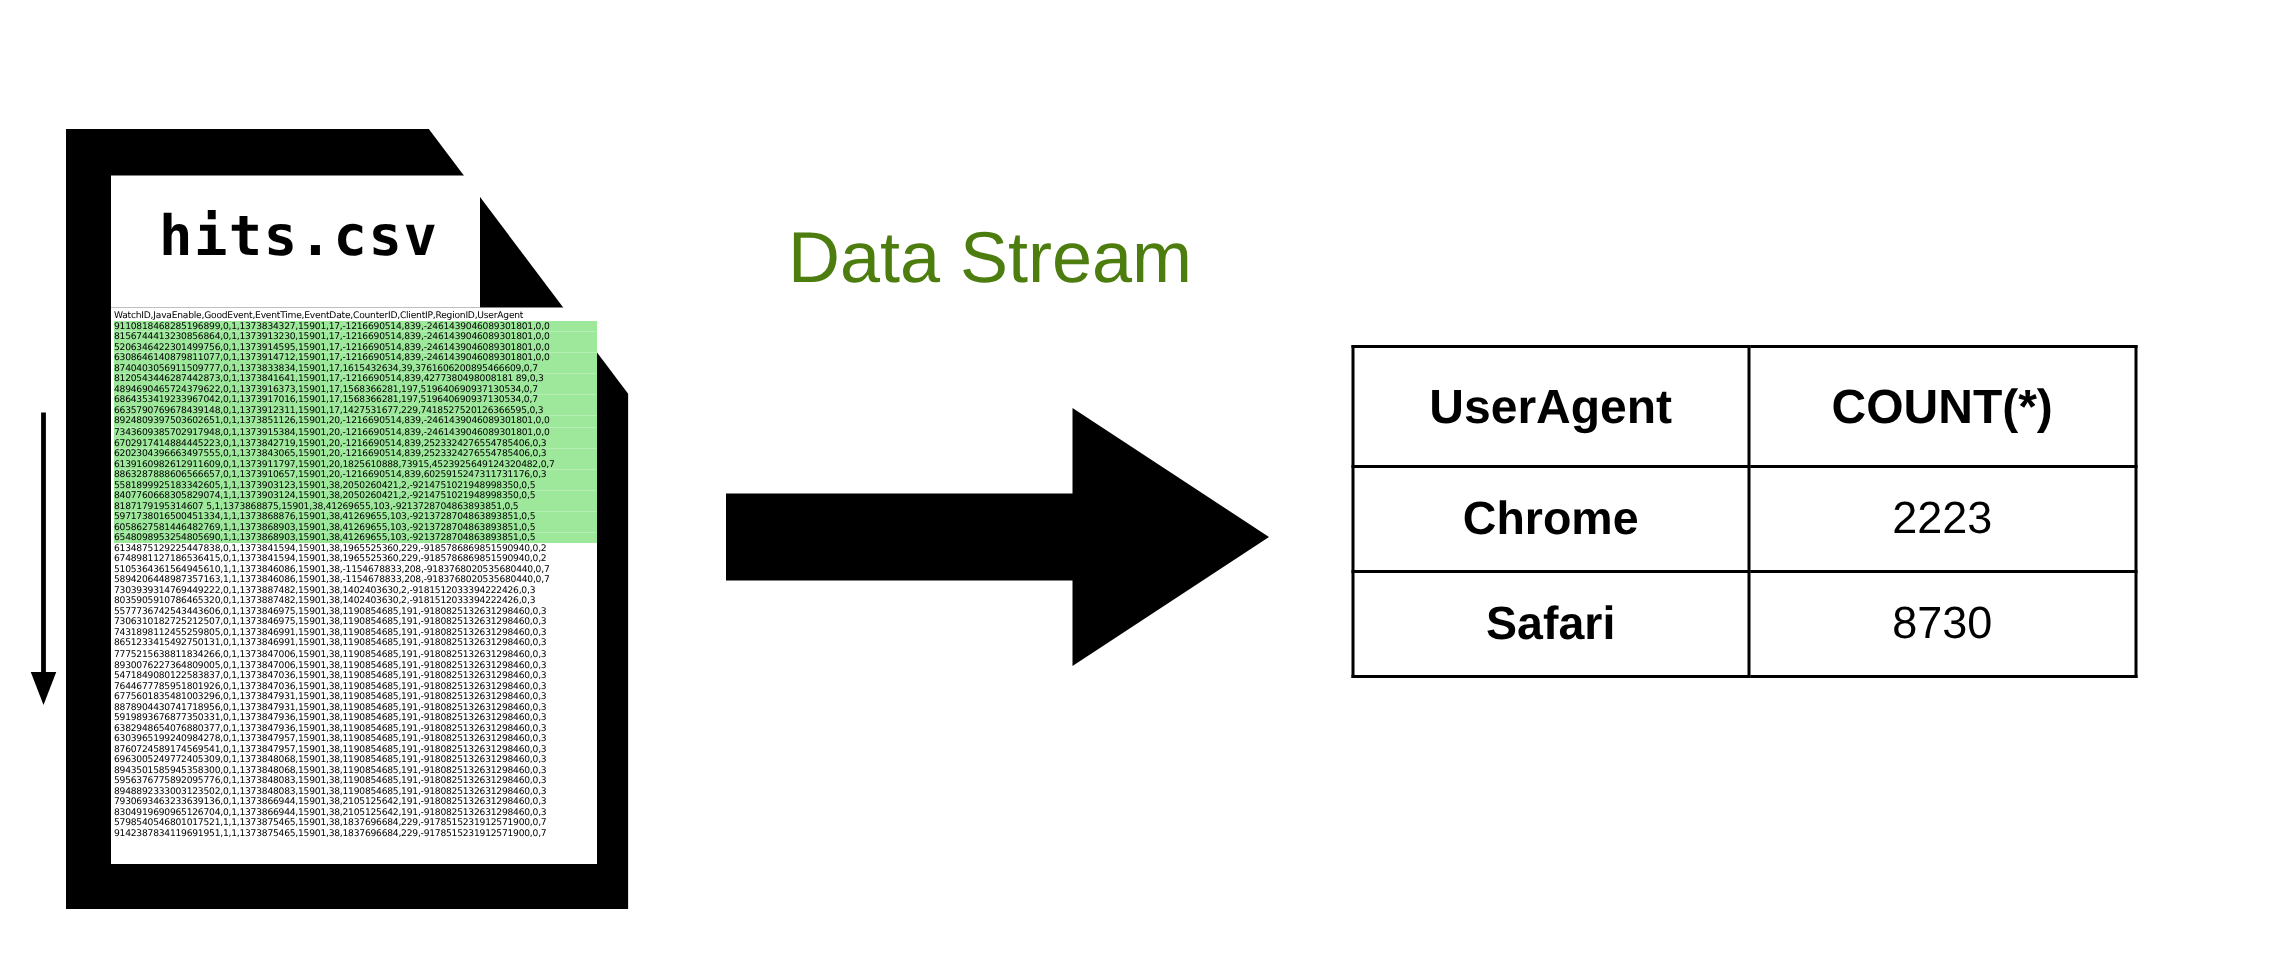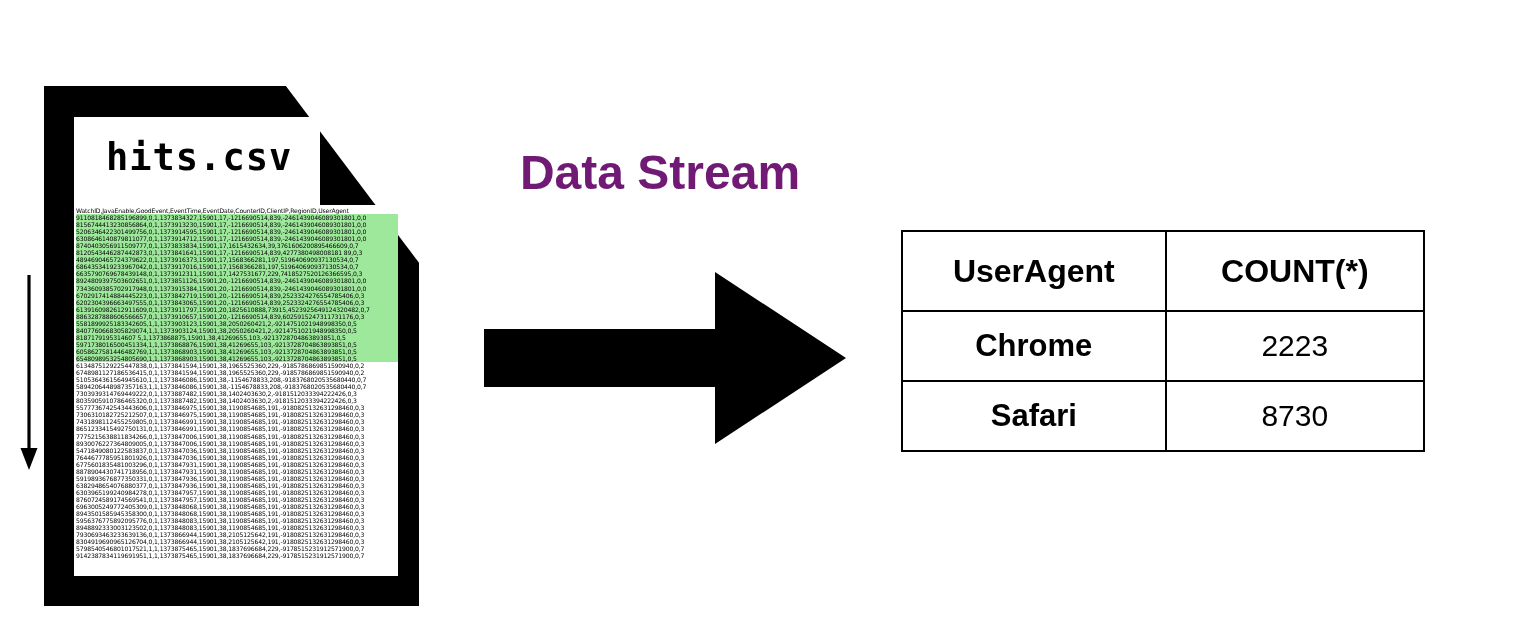--- a/index.html
+++ b/index.html
@@ -96,23 +96,23 @@
     width: 400px;
     height: 330px;
   }
   #data-stream-label {
     position: absolute;
     left: 0;
     top: 15px;
     width: 400px;
     text-align: center;
     font-family: "Liberation Sans", sans-serif;
-    font-weight: 700;
+    font-weight: 400;
     font-size: 48px;
-    color: #701a75;
+    color: #4d7c0f;
     white-space: nowrap;
   }
   #big-arrow {
     position: absolute;
     left: 24px;
     top: 142px;
     width: 362px;
     height: 172px;
   }
 

